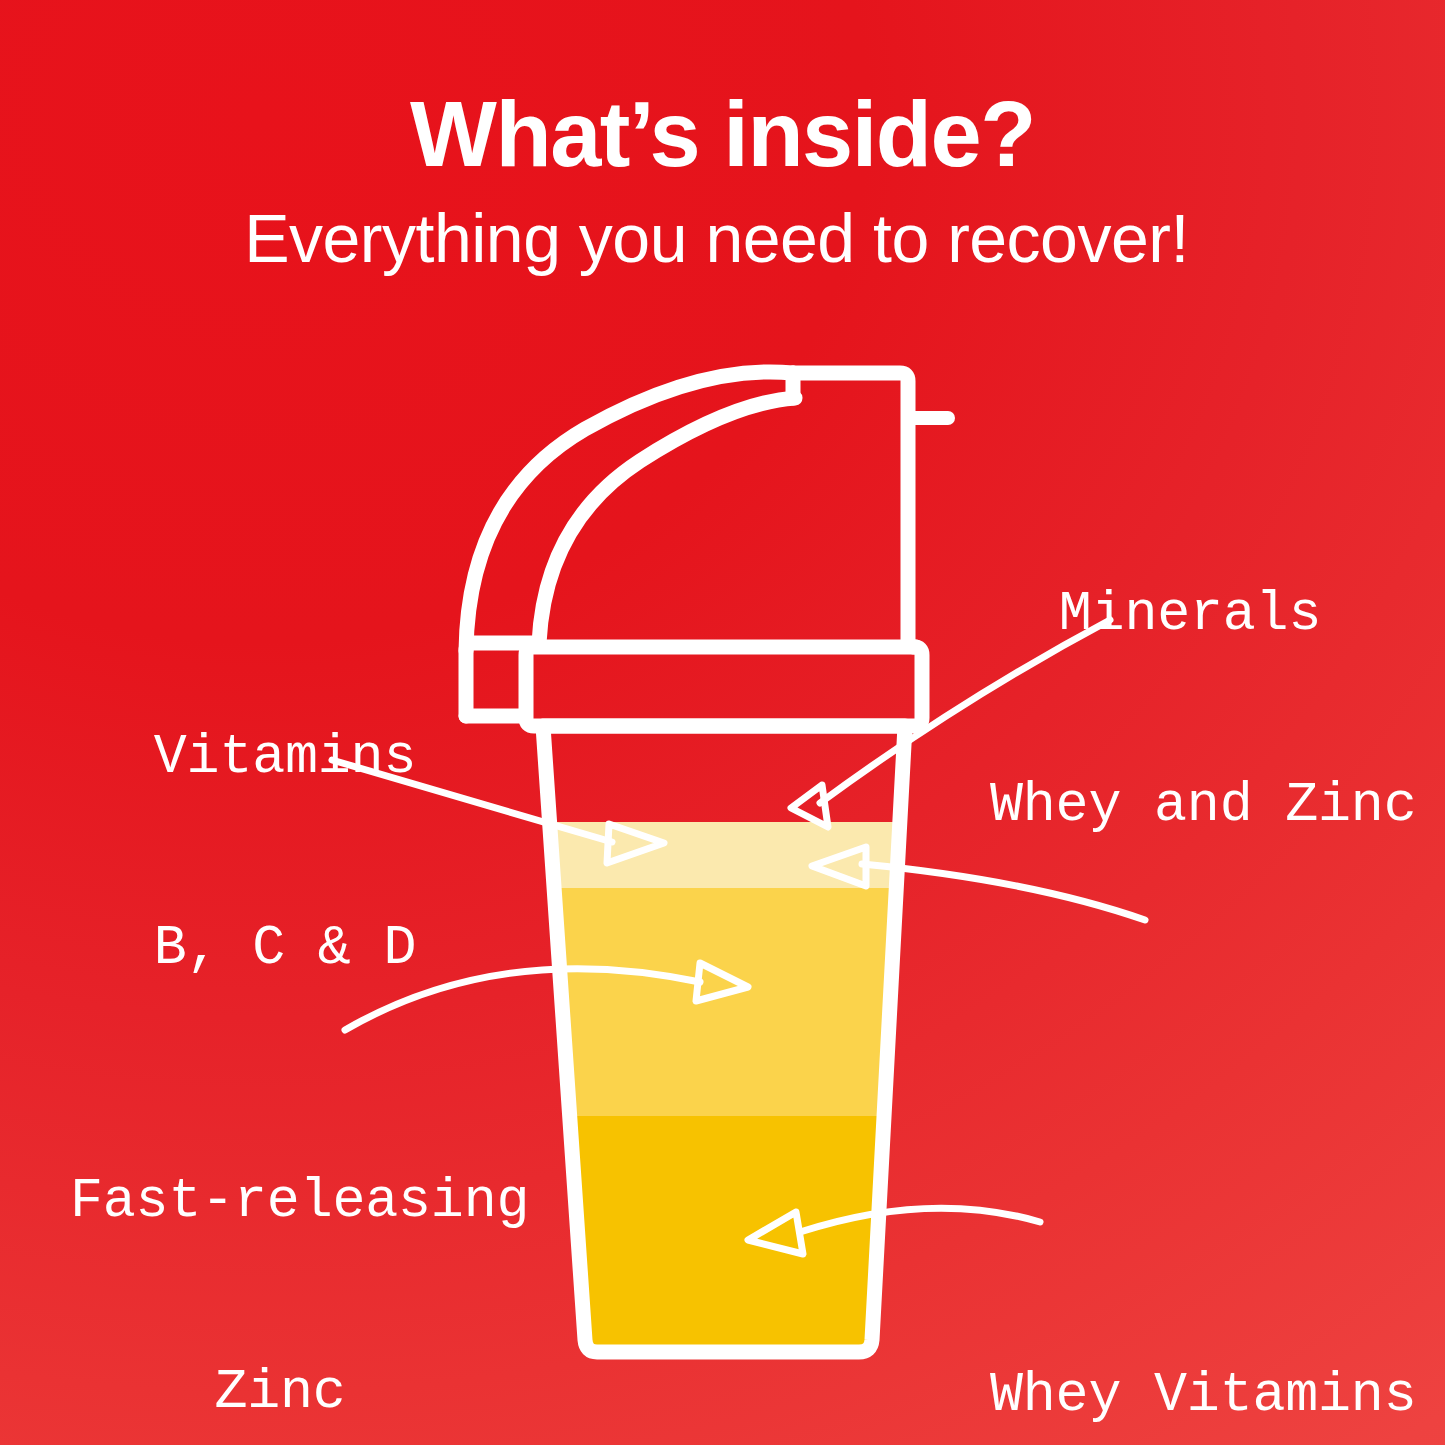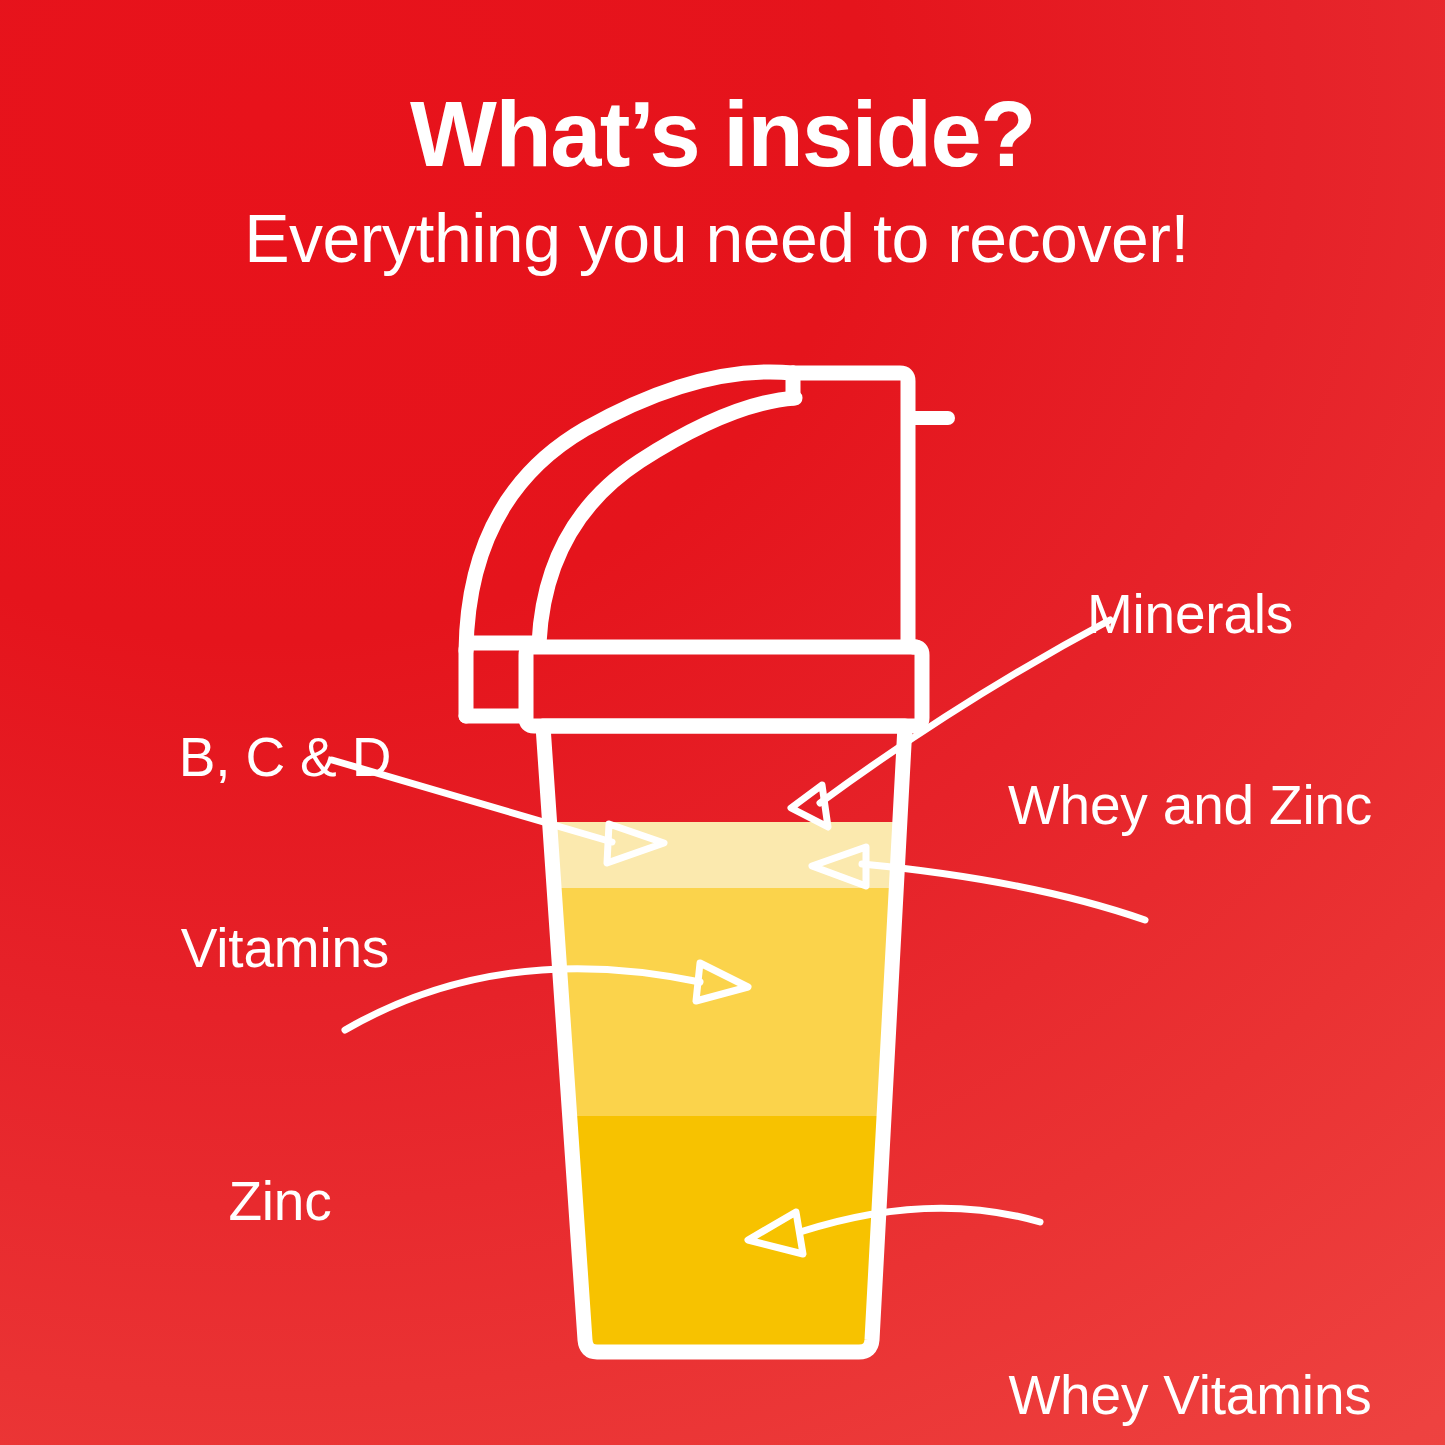--- a/index.html
+++ b/index.html
@@ -60,20 +60,21 @@
     height: 1445px;
   }
   .label {
     position: absolute;
     color: #FFFFFF;
     font-weight: 300;
     font-size: 55px;
     line-height: 1.16;
     letter-spacing: -0.2px;
     white-space: pre;
+    font-family: Liberation Mono, monospace;
   }
 
   #label-vitamins    { left: 120px;  top: 598px;  width: 330px; text-align: center; }
   #label-carbs       { left: 70px;   top: 1042px; width: 420px; text-align: center; }
   #label-minerals    { left: 990px;  top: 455px;  width: 400px; text-align: center; }
   #label-electrolytes{ left: 980px;  top: 938px;  width: 410px; text-align: center; }
   #label-whey        { left: 990px;  top: 1236px; width: 400px; text-align: center; }
 </style>
 </head>
 <body>
@@ -128,25 +129,26 @@
     <path d="M 822 785 L 791 808 L 828 827 Z" fill="none" stroke="#FFFFFF" stroke-width="7" stroke-linejoin="round" stroke-linecap="round"></path>
 
     <path d="M 1145 920 Q 1030 880 862 864" fill="none" stroke="#FFFFFF" stroke-width="7" stroke-linecap="round"></path>
     <path d="M 866 847 L 812 866 L 866 886 Z" fill="none" stroke="#FFFFFF" stroke-width="7" stroke-linejoin="round" stroke-linecap="round"></path>
 
     <path d="M 1040 1222 Q 930 1190 800 1232" fill="none" stroke="#FFFFFF" stroke-width="7" stroke-linecap="round"></path>
     <path d="M 796 1212 L 748 1240 L 803 1254 Z" fill="none" stroke="#FFFFFF" stroke-width="7" stroke-linejoin="round" stroke-linecap="round"></path>
   </svg>
 
   <div class="label" id="label-vitamins">
+    <div>Vitamins</div>
     <div>B, C &amp; D</div>
-    <div>Vitamins</div>
   </div>
 
   <div class="label" id="label-carbs">
+    <div>Fast-releasing</div>
     <div>Zinc</div>
   </div>
 
   <div class="label" id="label-minerals">
     <div>Minerals</div>
     <div>Whey and Zinc</div>
   </div>
 
 
   <div class="label" id="label-whey">

